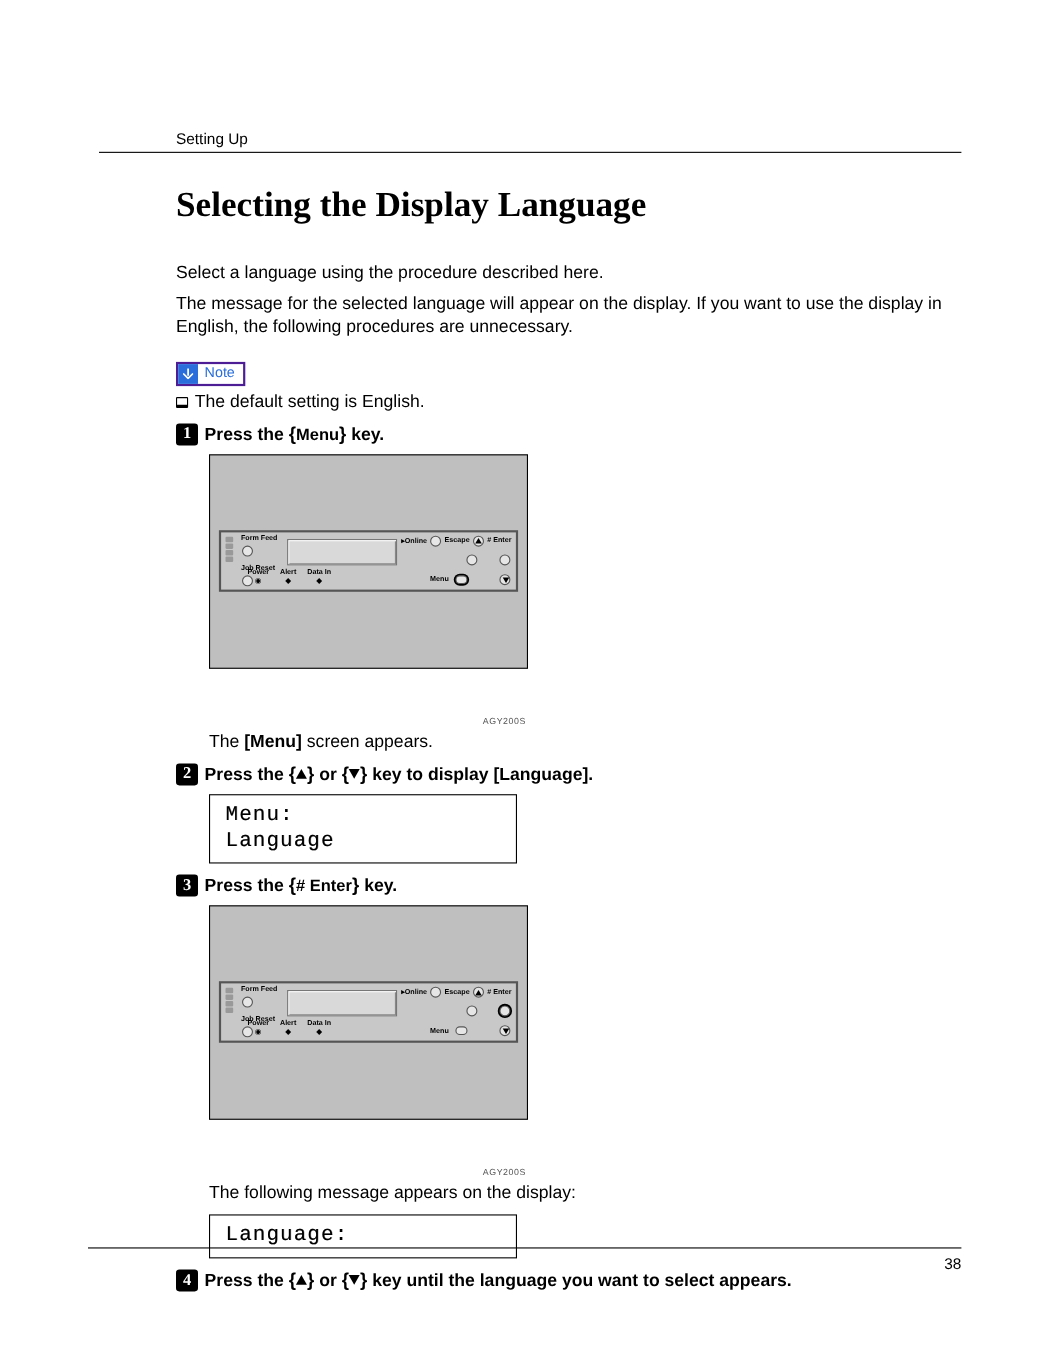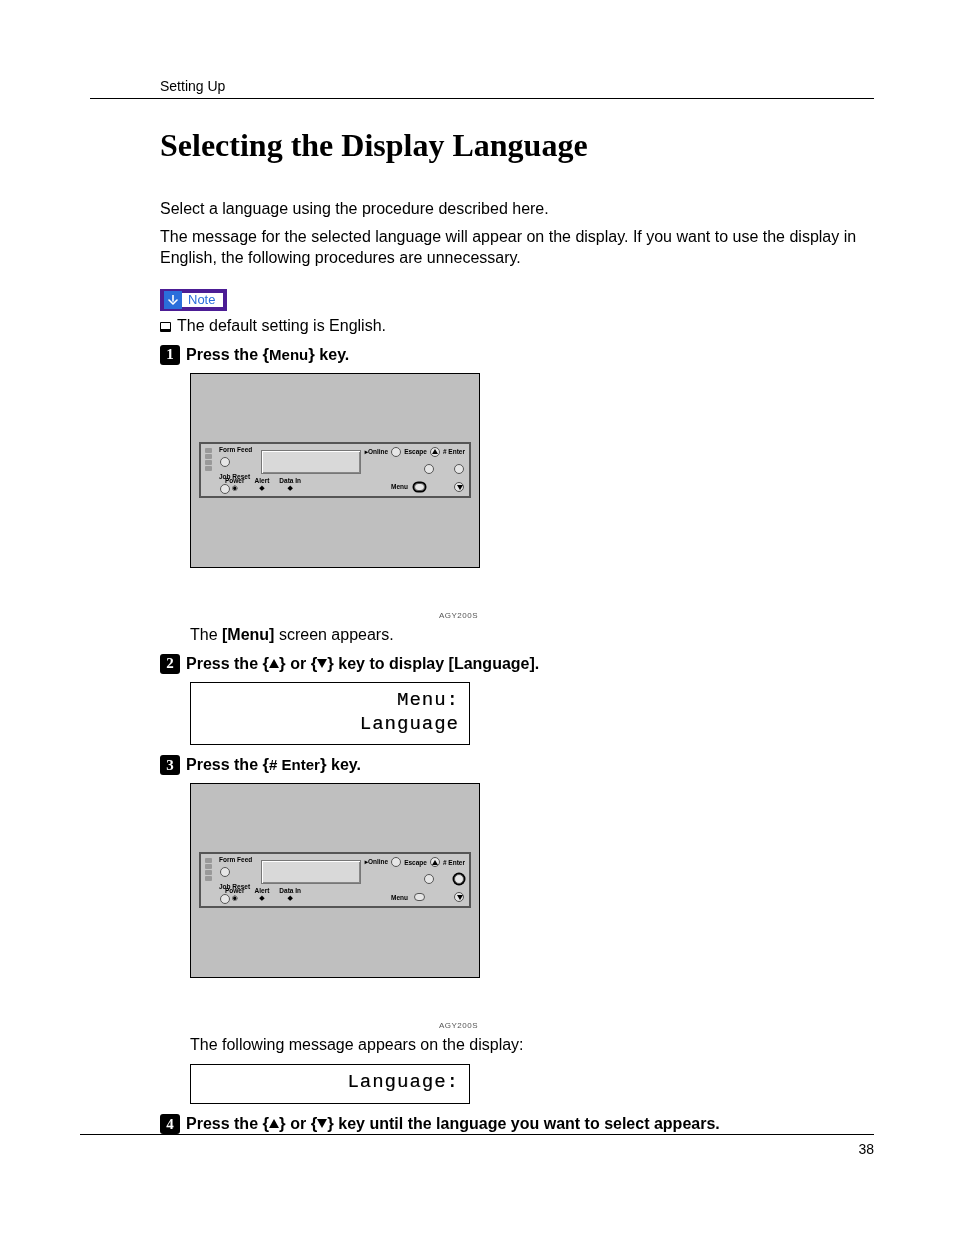--- a/index.html
+++ b/index.html
@@ -5,21 +5,21 @@
   * { margin: 0; padding: 0; box-sizing: border-box; }
   body {
     font-family: Arial, Helvetica, sans-serif;
     font-size: 16px;
     color: #000;
     background: #fff;
     width: 954px;
     margin: 0 auto;
   }
   .page {
-    padding: 78px 80px 30px 90px;
+    padding: 118px 80px 30px 90px;
     position: relative;
     min-height: 1235px;
   }
   .header-label {
     font-size: 14px;
     margin-left: 70px;
     margin-bottom: 4px;
   }
   .rule {
     border: none;
@@ -33,22 +33,21 @@
     margin-left: 70px;
     margin-bottom: 34px;
   }
   .intro {
     margin-left: 70px;
     margin-bottom: 6px;
     line-height: 1.35;
   }
   .note-box {
     display: inline-flex;
-    align-items: center;
-    border: 4px solid #4c1d95;
+    border: 2px solid #4c1d95;
     height: 22px;
     padding: 0 8px 0 0;
     margin-left: 70px;
     margin-top: 14px;
     margin-bottom: 6px;
   }
   .note-box .arrow-tile {
     width: 18px; height: 18px;
     background: #2a6edb;
     display: inline-flex;
@@ -198,21 +197,20 @@
     margin-top: 8px;
     margin-bottom: 10px;
     font-family: "Segoe UI", Arial, sans-serif;
   }
   .lcd-line {
     font-family: "Andale Mono", "Courier New", monospace;
     font-size: 19px;
     letter-spacing: 1px;
     text-shadow: 0.4px 0 0 #aaa, 0 0.4px 0 #aaa;
     line-height: 1.25;
-    text-align: right;
   }
   .page-num {
     position: absolute;
     right: 80px;
     bottom: 78px;
     font-size: 14px;
   }
   .footer-rule {
     position: absolute;
     left: 80px; right: 80px; bottom: 100px;

